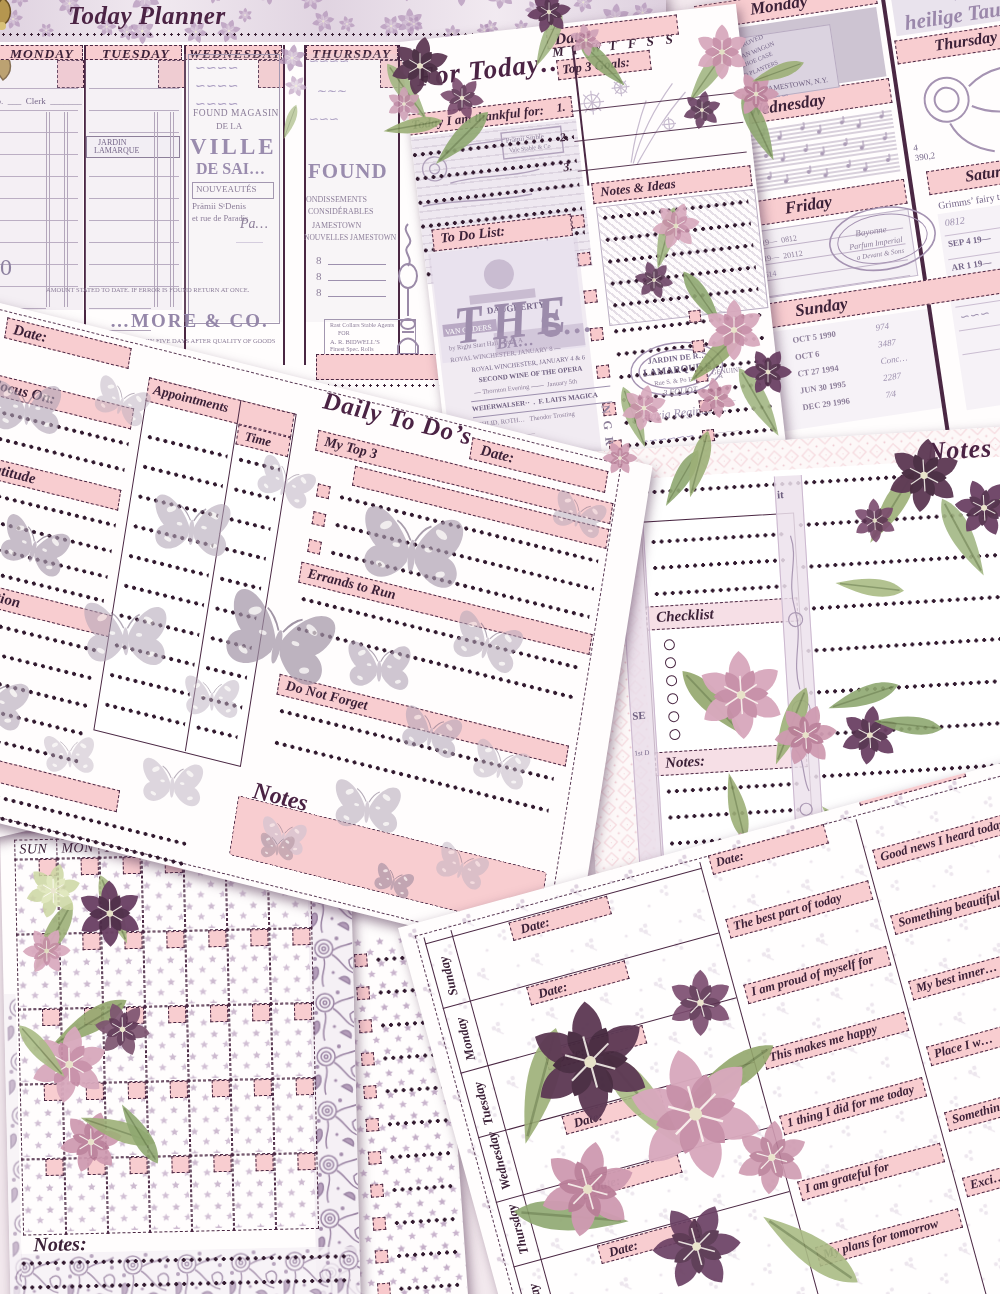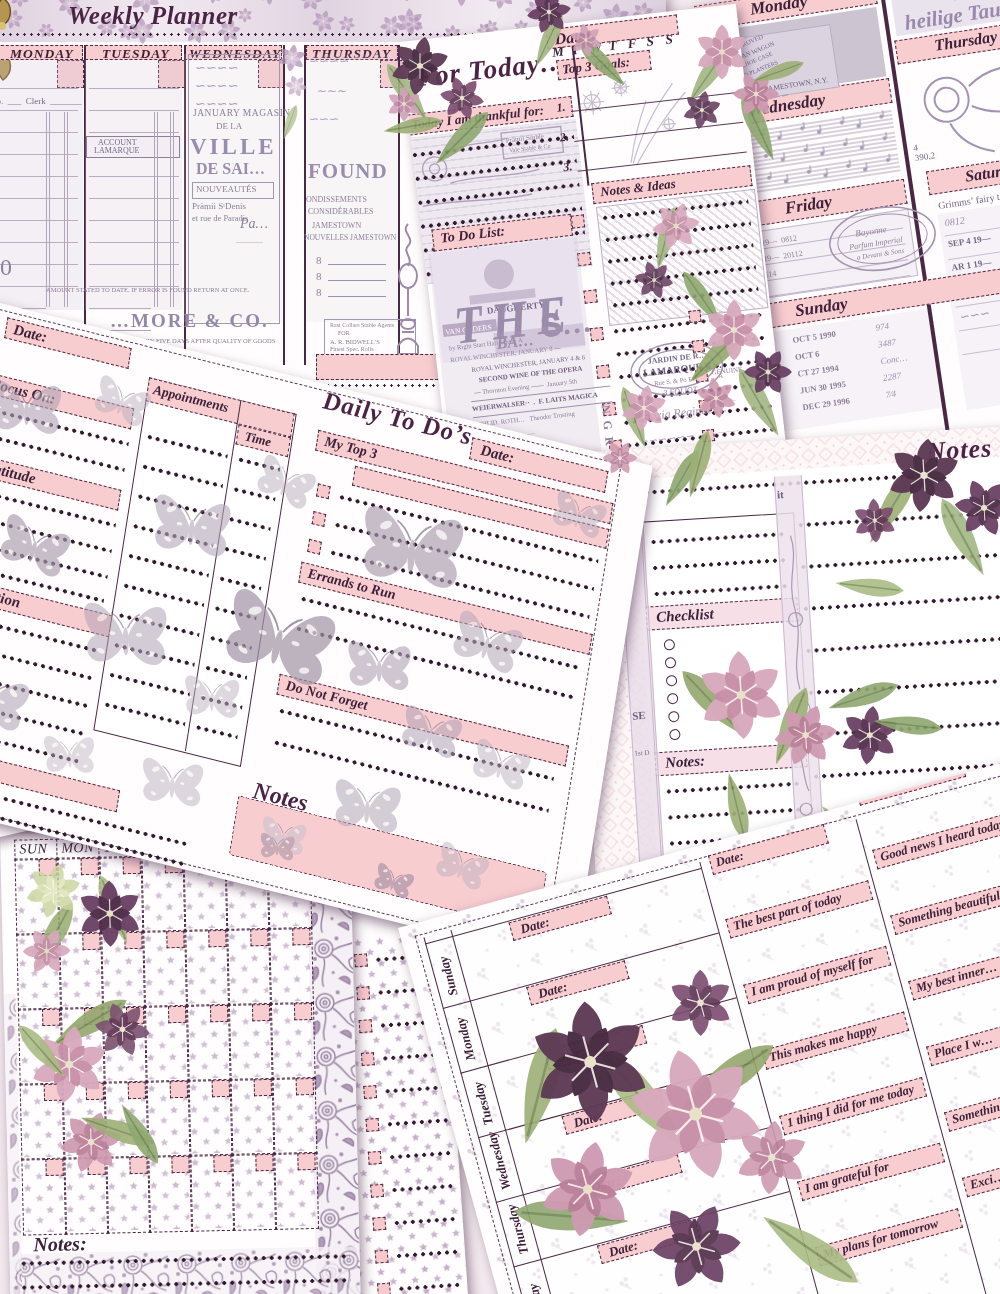--- a/index.html
+++ b/index.html
@@ -669,21 +669,21 @@
           <line x1="0" y1="0" x2="17" y2="-10" stroke="rgba(255,252,245,.85)" stroke-width="1.6"></line>
           <line x1="0" y1="0" x2="17" y2="10" stroke="rgba(255,252,245,.85)" stroke-width="1.6"></line>
           <line x1="0" y1="0" x2="0" y2="20" stroke="rgba(255,252,245,.85)" stroke-width="1.6"></line>
           <line x1="0" y1="0" x2="-17" y2="10" stroke="rgba(255,252,245,.85)" stroke-width="1.6"></line>
           <line x1="0" y1="0" x2="-17" y2="-10" stroke="rgba(255,252,245,.85)" stroke-width="1.6"></line>
         </g>
         <circle r="4.5" fill="#e8e2c8"></circle>
       </g>
     </svg>
 
-<div class="abs" style="left:82px;top:10px;font-size:25px;color:#4b2344;font-family:'Liberation Serif',serif;white-space:nowrap;font-weight:bold;font-style:italic;letter-spacing:.5px;">Weekly Planner</div>
+<div class="abs" style="left:82px;top:10px;font-size:25px;color:#4b2344;font-family:'Liberation Serif',serif;white-space:nowrap;font-weight:bold;font-style:italic;letter-spacing:.5px;">Today Planner</div>
 <div class="dl" style="left:0px;top:41px;width:664px;"></div>
 <svg class="abs" style="left:2px;top:4px" width="30" height="88" viewBox="0 0 30 88">
       <path d="M15 2 C26 10 24 24 14 30 C4 36 4 50 14 56 C24 62 26 76 15 84 C8 76 6 66 10 58 C2 50 2 36 10 28 C5 20 8 8 15 2Z" fill="#b5964f" stroke="#6b5226" stroke-width="1.5"></path>
       <circle cx="14" cy="30" r="4" fill="#d8c177"></circle>
       <circle cx="14" cy="56" r="4" fill="#8a6f33"></circle>
     </svg>
 <div class="bar" style="left:0px;top:53px;width:97px;height:15px;"></div>
 <div class="abs" style="left:24px;top:54px;font-size:13.5px;color:#3c2138;font-family:'Liberation Serif',serif;white-space:nowrap;font-style:italic;letter-spacing:1px;font-weight:bold;">MONDAY</div>
 <div class="bar" style="left:99px;top:53px;width:97px;height:15px;"></div>
 <div class="abs" style="left:116px;top:54px;font-size:13.5px;color:#3c2138;font-family:'Liberation Serif',serif;white-space:nowrap;font-style:italic;letter-spacing:1px;font-weight:bold;">TUESDAY</div>
@@ -727,36 +727,36 @@
 <div class="abs" style="left:4px;top:360px;width:56px;height:1px;background:#b3a6bb;"></div>
 <div class="abs" style="left:103px;top:360px;width:62px;height:1px;background:#b3a6bb;"></div>
 <div class="abs" style="left:4px;top:382px;width:56px;height:1px;background:#b3a6bb;"></div>
 <div class="abs" style="left:103px;top:382px;width:62px;height:1px;background:#b3a6bb;"></div>
 <div class="abs" style="left:0px;top:68px;width:97px;height:250px;background:rgba(210,200,218,.25);"></div>
 <div class="abs" style="left:99px;top:68px;width:97px;height:250px;background:rgba(210,200,218,.22);"></div>
 <div class="abs" style="left:198px;top:62px;width:98px;height:268px;background:rgba(216,208,222,.18);"></div>
 <div class="abs" style="left:320px;top:62px;width:92px;height:268px;background:rgba(216,208,222,.18);"></div>
 <div class="abs" style="left:4px;top:104px;font-size:9px;color:#77688a;font-family:'Liberation Serif',serif;white-space:nowrap;">No.&nbsp;&nbsp;___&nbsp;&nbsp;Clerk&nbsp;&nbsp;_______</div>
 <div class="abs" style="left:100px;top:144px;width:92px;height:20px;border:1.2px solid #8d7f9a;background:#f2eef4;"></div>
-<div class="abs" style="left:112px;top:146px;font-size:8px;color:#77688a;font-family:'Liberation Serif',serif;white-space:nowrap;">ACCOUNT</div>
+<div class="abs" style="left:112px;top:146px;font-size:8px;color:#77688a;font-family:'Liberation Serif',serif;white-space:nowrap;">JARDIN</div>
 <div class="abs" style="left:108px;top:154px;font-size:8px;color:#77688a;font-family:'Liberation Serif',serif;white-space:nowrap;">LAMARQUE</div>
 <div class="abs" style="left:60px;top:120px;width:1px;height:195px;background:#b3a6bb;"></div>
 <div class="abs" style="left:63px;top:120px;width:1px;height:195px;background:#b3a6bb;"></div>
 <div class="abs" style="left:78px;top:120px;width:1px;height:195px;background:#b3a6bb;"></div>
 <div class="abs" style="left:81px;top:120px;width:1px;height:195px;background:#b3a6bb;"></div>
 <div class="abs" style="left:168px;top:120px;width:1px;height:195px;background:#b3a6bb;"></div>
 <div class="abs" style="left:171px;top:120px;width:1px;height:195px;background:#b3a6bb;"></div>
 <div class="abs" style="left:184px;top:120px;width:1px;height:195px;background:#b3a6bb;"></div>
 <div class="abs" style="left:187px;top:120px;width:1px;height:195px;background:#b3a6bb;"></div>
 <div class="abs" style="left:2px;top:262px;font-size:24px;color:#8d81a0;font-family:'Liberation Serif',serif;white-space:nowrap;">10</div>
 <div class="abs" style="left:202px;top:62px;width:90px;height:268px;border:1px solid #a397b0;"></div>
 <div class="abs" style="left:208px;top:68px;font-size:13px;color:#a99cc0;font-family:'Liberation Serif',serif;white-space:nowrap;font-style:italic;">∽∽∽∽</div>
 <div class="abs" style="left:208px;top:86px;font-size:13px;color:#a99cc0;font-family:'Liberation Serif',serif;white-space:nowrap;font-style:italic;">∽∽∽∽</div>
 <div class="abs" style="left:208px;top:104px;font-size:13px;color:#a99cc0;font-family:'Liberation Serif',serif;white-space:nowrap;font-style:italic;">∽∽∽∽</div>
-<div class="abs" style="left:207px;top:116px;font-size:9.5px;color:#8d7f9a;font-family:'Liberation Serif',serif;white-space:nowrap;letter-spacing:.5px;">JANUARY MAGASIN</div>
+<div class="abs" style="left:207px;top:116px;font-size:9.5px;color:#8d7f9a;font-family:'Liberation Serif',serif;white-space:nowrap;letter-spacing:.5px;">FOUND MAGASIN</div>
 <div class="abs" style="left:230px;top:129px;font-size:9px;color:#8d7f9a;font-family:'Liberation Serif',serif;white-space:nowrap;">DE LA</div>
 <div class="abs" style="left:204px;top:142px;font-size:23px;color:#9a8cae;font-family:'Liberation Serif',serif;white-space:nowrap;font-weight:bold;letter-spacing:3px;">VILLE</div>
 <div class="abs" style="left:210px;top:168px;font-size:16px;color:#9a8cae;font-family:'Liberation Serif',serif;white-space:nowrap;font-weight:bold;">DE SAI…</div>
 <div class="abs" style="left:206px;top:190px;width:80px;height:15px;border:1px solid #a397b0;"></div>
 <div class="abs" style="left:210px;top:192px;font-size:9px;color:#8d7f9a;font-family:'Liberation Serif',serif;white-space:nowrap;">NOUVEAUTÉS</div>
 <div class="abs" style="left:206px;top:209px;font-size:9px;color:#8d7f9a;font-family:'Liberation Serif',serif;white-space:nowrap;">Prämii SᵗDenis</div>
 <div class="abs" style="left:206px;top:221px;font-size:8.5px;color:#8d7f9a;font-family:'Liberation Serif',serif;white-space:nowrap;">et rue de Paradis</div>
 <div class="abs" style="left:254px;top:224px;font-size:14px;color:#8d7f9a;font-family:'Liberation Serif',serif;white-space:nowrap;font-style:italic;">Pa…</div>
 <div class="abs" style="left:250px;top:244px;font-size:9px;color:#a99cc0;font-family:'Liberation Serif',serif;white-space:nowrap;">———</div>
 <div class="abs" style="left:322px;top:62px;font-size:12px;color:#a99cc0;font-family:'Liberation Serif',serif;white-space:nowrap;font-style:italic;">∽∽∽∽</div>

